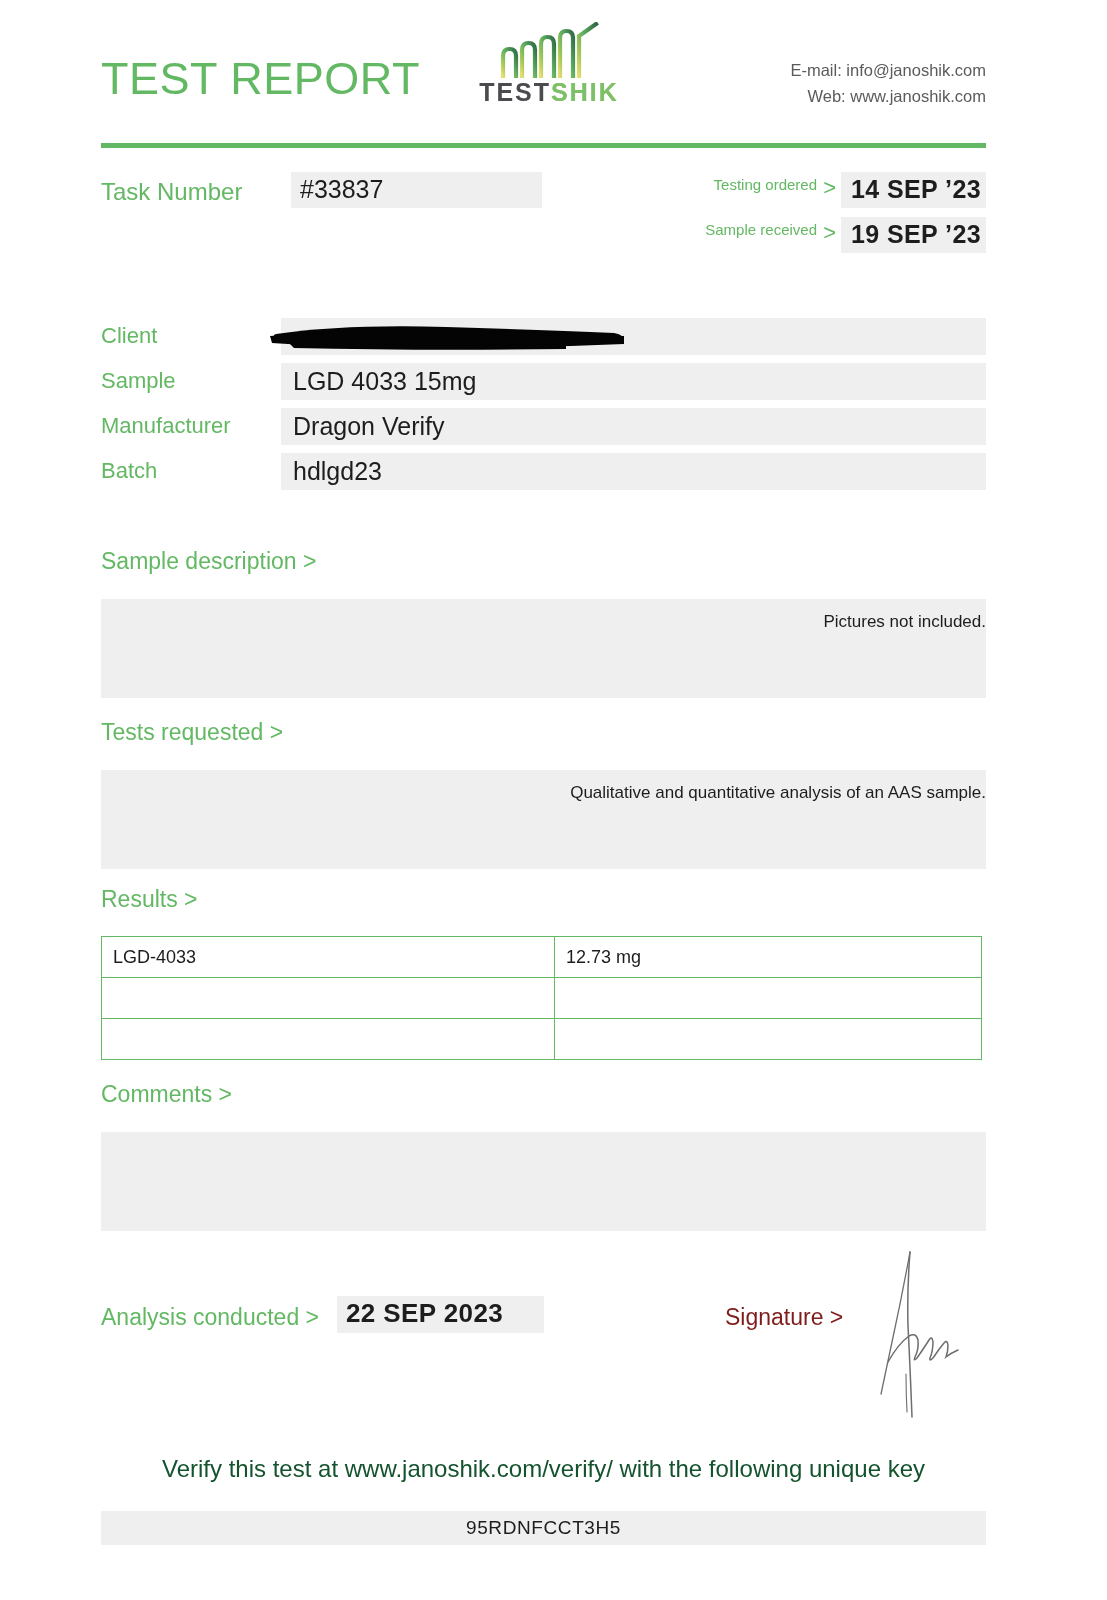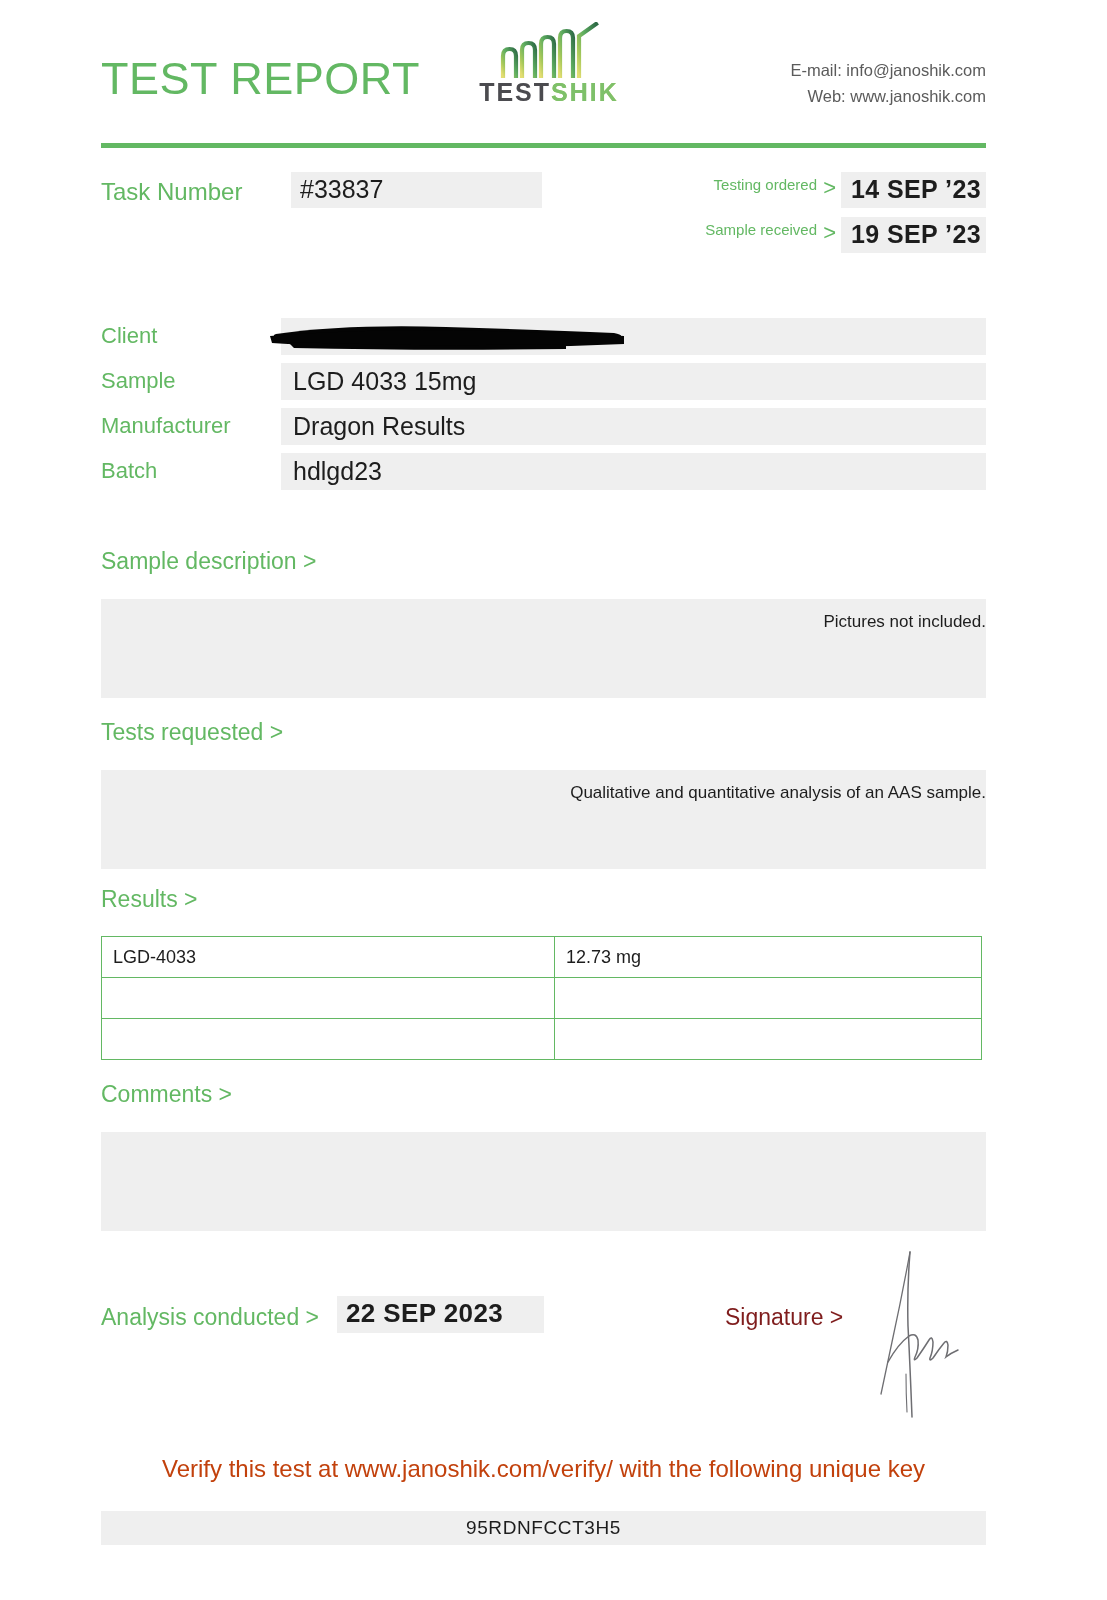--- a/index.html
+++ b/index.html
@@ -289,21 +289,21 @@
     left: 765px;
     top: -52px;
   }
 
   .verify-line {
     position: absolute;
     left: 0;
     top: 1455px;
     width: 885px;
     font-size: 24px;
-    color: #c2410c;
+    color: #14532d;
     white-space: nowrap;
     text-align: center;
   }
   .key-box {
     position: absolute;
     left: 0;
     top: 1511px;
     width: 885px;
     height: 34px;
     background: #efefef;
@@ -386,21 +386,21 @@
 
       <div class="info-row">
         <span class="info-label">Sample</span>
         <span class="info-field"></span>
         <span class="info-value">LGD 4033 15mg</span>
       </div>
 
       <div class="info-row">
         <span class="info-label">Manufacturer</span>
         <span class="info-field"></span>
-        <span class="info-value">Dragon Results</span>
+        <span class="info-value">Dragon Verify</span>
       </div>
 
       <div class="info-row">
         <span class="info-label">Batch</span>
         <span class="info-field"></span>
         <span class="info-value">hdlgd23</span>
       </div>
 
     </div>
 

